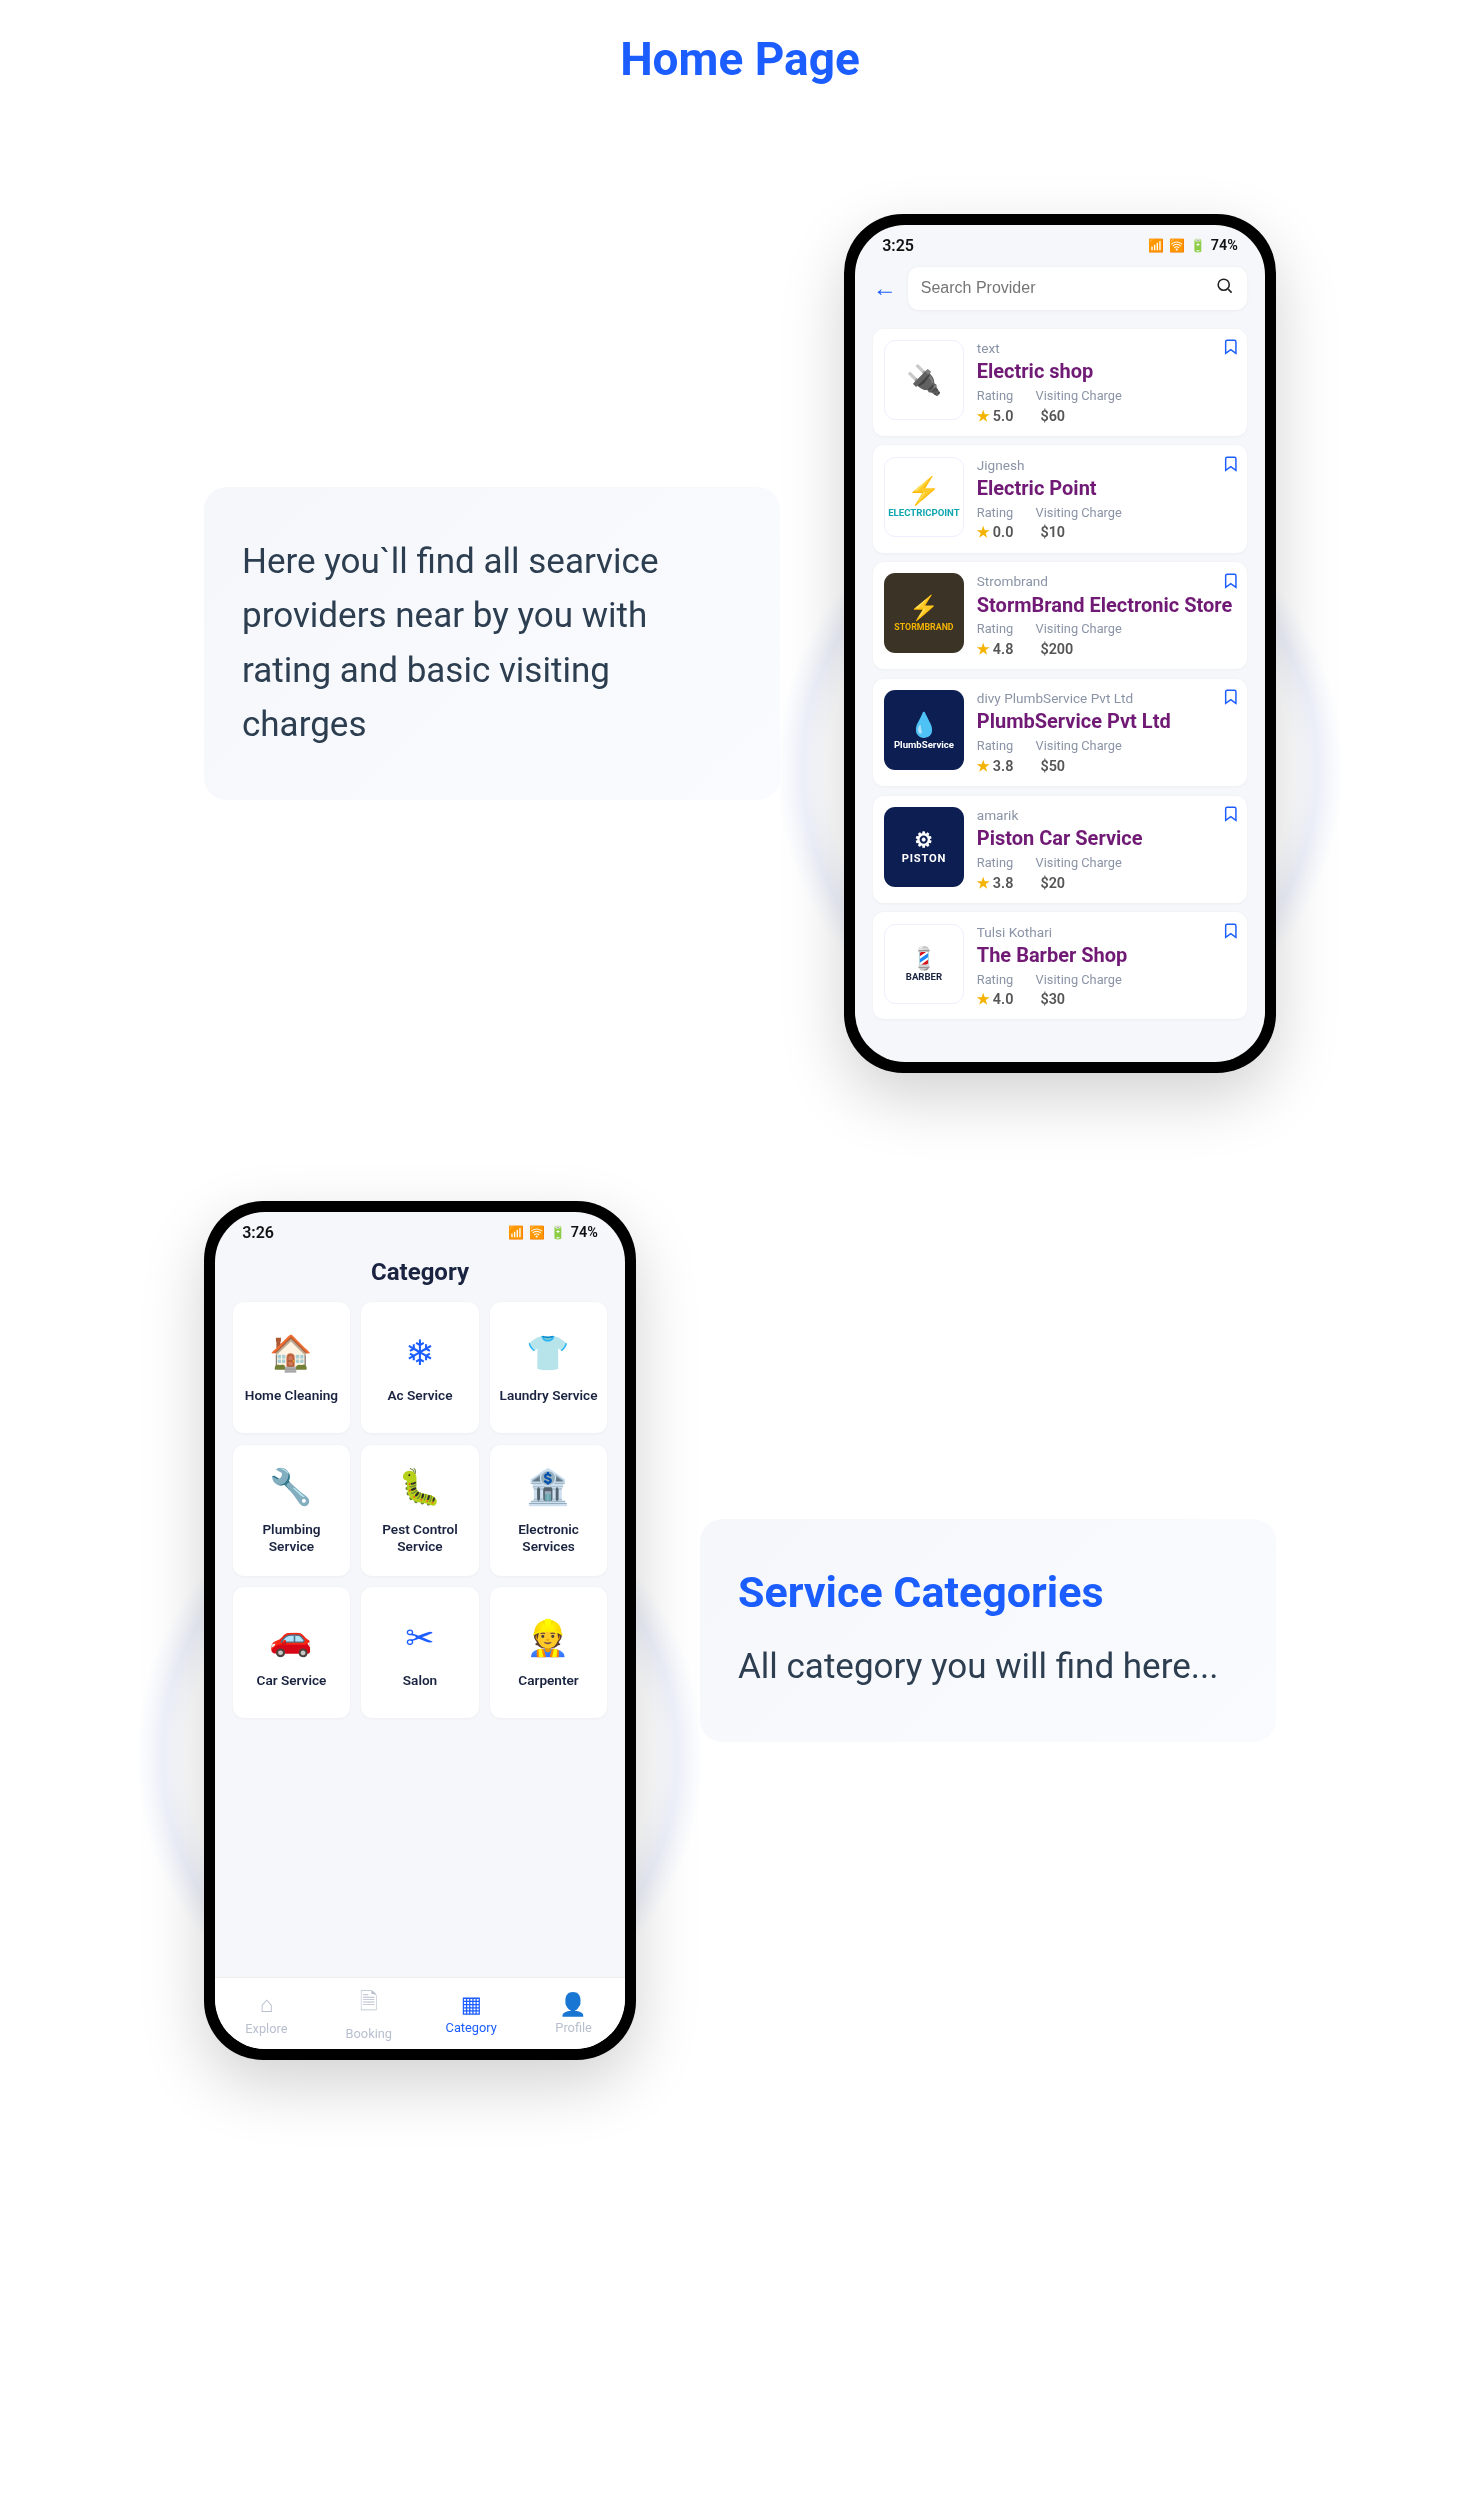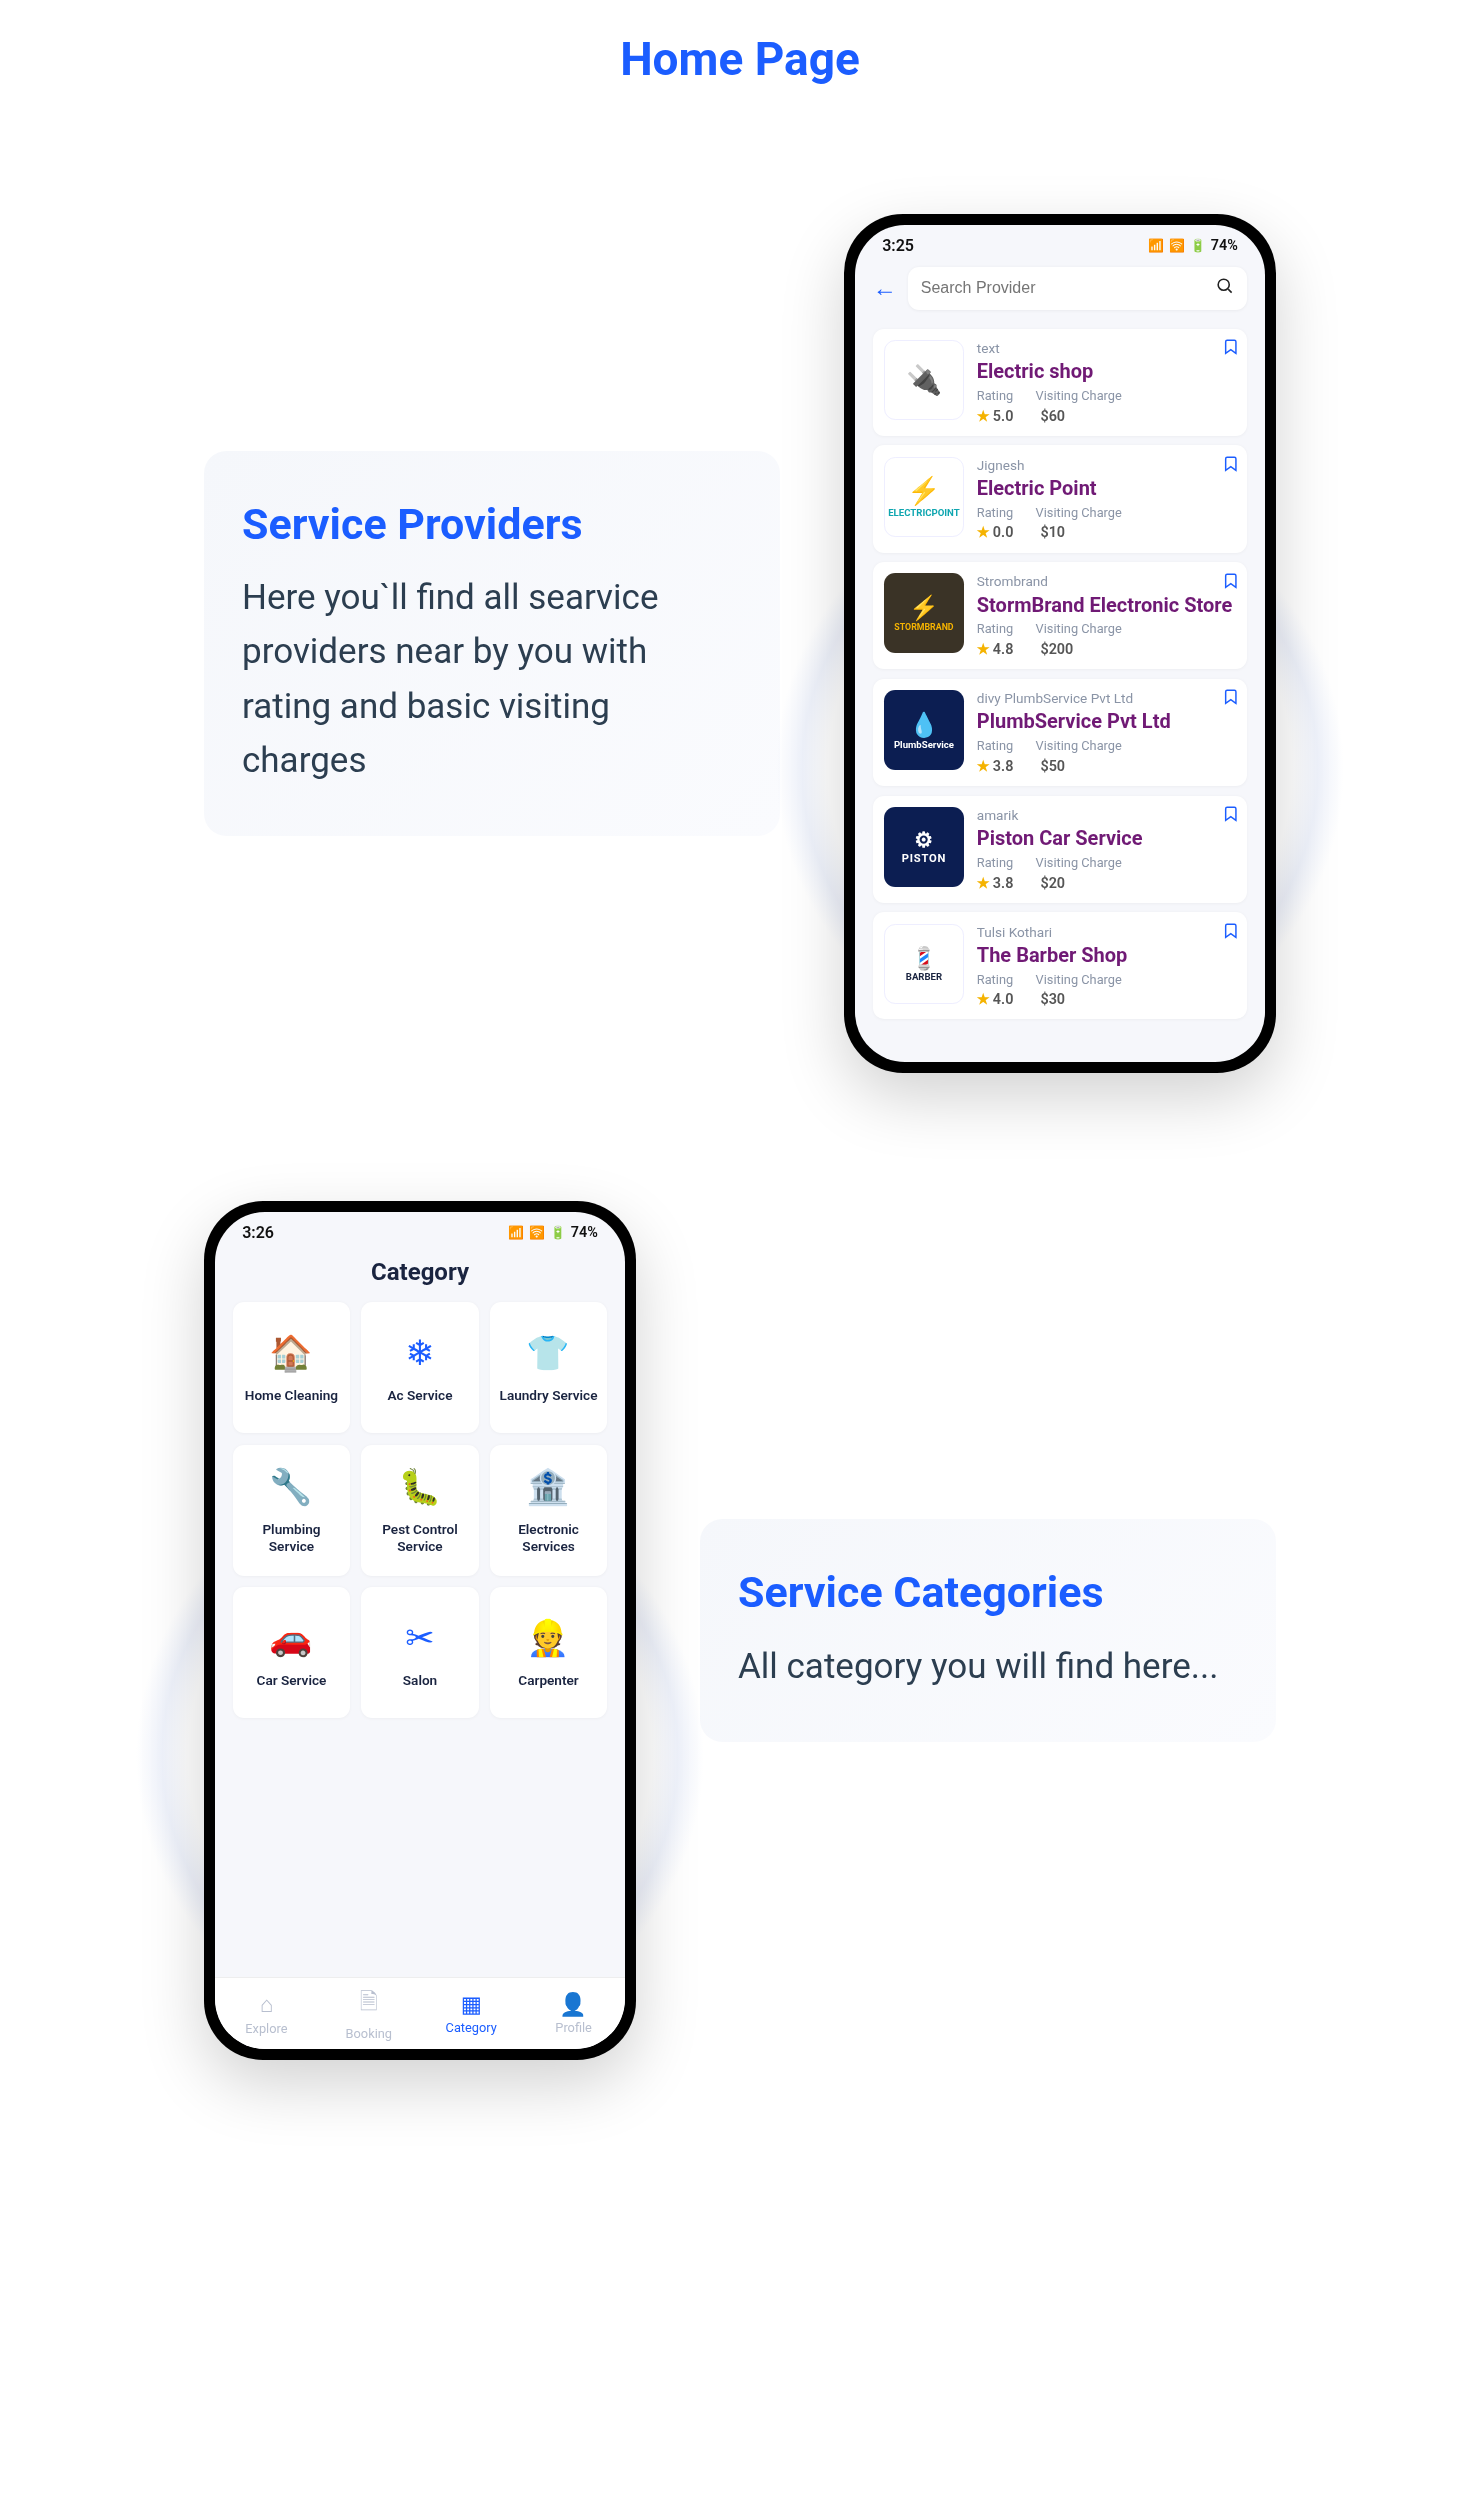--- a/index.html
+++ b/index.html
@@ -85,21 +85,20 @@
 </style>
 </head>
 <body>
 
 <div class="hero">
   <h1 class="hero-title">Home Page</h1>
 </div>
 
 <div class="section">
   <div class="info-card">
-    <h2 class="info-title">Service Providers</h2>
     <p class="info-desc">Here you`ll find all searvice providers near by you with rating and basic visiting charges</p>
   </div>
   <div class="phone-wrap">
     <div class="glow-ring"></div>
     <div class="phone">
       <div class="phone-inner">
         <div class="status-bar">
           <span>3:25</span>
           <div class="status-right">
             <span class="status-ico">📶</span>

